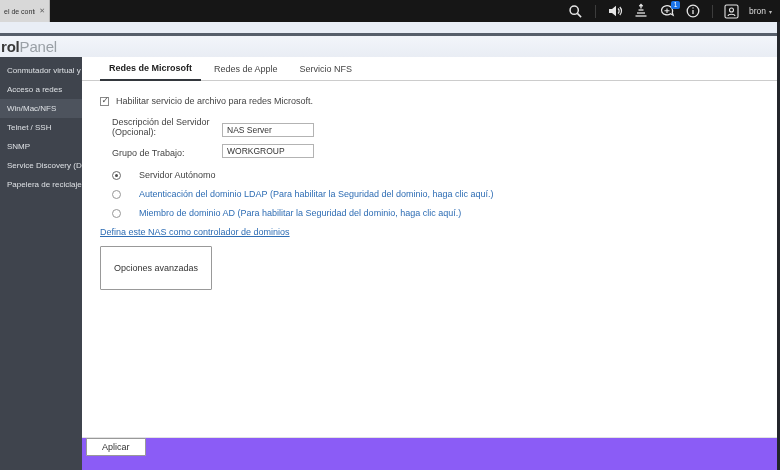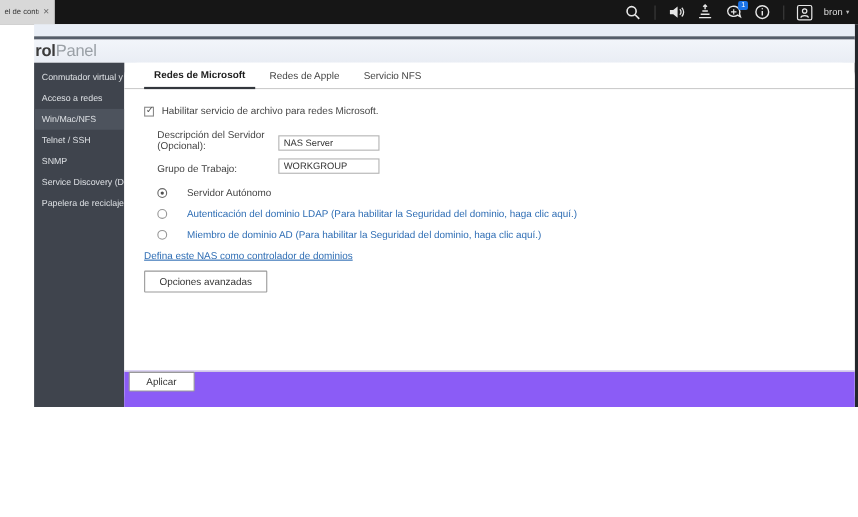--- a/index.html
+++ b/index.html
@@ -16,21 +16,21 @@
   .tb-icon { width:26px; height:22px; display:flex; align-items:center; justify-content:center;
              position:relative; cursor:pointer; }
   .tb-icon svg { display:block; }
   .tb-sep { width:1px; height:13px; background:#3d3d3d; margin:0 6px; }
   .badge { position:absolute; top:1px; right:0; background:#1a73e8; color:#fff;
            font-size:6.5px; line-height:8px; padding:0 2.5px; border-radius:2px; }
   .tb-user-label { font-size:8.5px; color:#ddd; margin-left:4px; white-space:nowrap; }
   .tb-caret { font-size:6px; color:#bbb; margin-left:3px; }
 
   
-  .below-bar { height:348px; border-right:3px solid #23262b; display:flex; flex-direction:column;margin-left:31px; }
+  .below-bar { height:448px; border-right:3px solid #23262b; display:flex; flex-direction:column; }
   .desktop-strip { height:11px; background:#e9eef6; }
   .window-topline { height:3px; background:#565e6a; }
   .app-header { height:21px; background:linear-gradient(#f2f5fa,#e9edf4);
                 display:flex; align-items:center; padding-left:1px; }
   .title-strong { font-size:15px; font-weight:bold; color:#3b3b3b; letter-spacing:-0.2px; }
   .title-light  { font-size:15px; color:#9aa0a6; letter-spacing:-0.2px; }
 
   
   .main { flex:1; display:flex; min-height:0; }
   .sidebar { width:82px; background:#3f444d; padding-top:4px; flex-shrink:0; }
@@ -60,21 +60,21 @@
            position:relative; flex-shrink:0; margin-top:0.5px; }
   .radio.selected { border-color:#6a6a6a; }
   .radio.selected::after { content:""; position:absolute; top:2px; left:2px; right:2px; bottom:2px;
                            background:#4f4f4f; border-radius:50%; }
   .radio-label { line-height:10px; }
   .radio-label.linkish { color:#2e6db4; }
   .samba-line { margin:-2px 0 11px 28px; color:#666; }
   .domain-link { display:inline-block; color:#2e6db4; text-decoration:underline;
                  margin-bottom:9px; cursor:pointer; }
   .adv-btn { display:block; font-size:9px; color:#333; background:#fff; border:1px solid #999;
-             padding:4px 13px; border-radius:1px; cursor:pointer;
+             padding:16px 13px; border-radius:1px; cursor:pointer;
              font-family:"Liberation Sans", sans-serif; }
 
   .footer { height:33px; border-top:1px solid #e2e2e2; background:#8b5cf6;
             display:flex; align-items:flex-start; padding-left:4px; }
   .apply-btn { font-size:9px; color:#333; background:#fff; border:1px solid #999;
                padding:3px 15px; border-radius:1px; cursor:pointer;
                font-family:"Liberation Sans", sans-serif; }
 </style>
 </head>
 <body>

